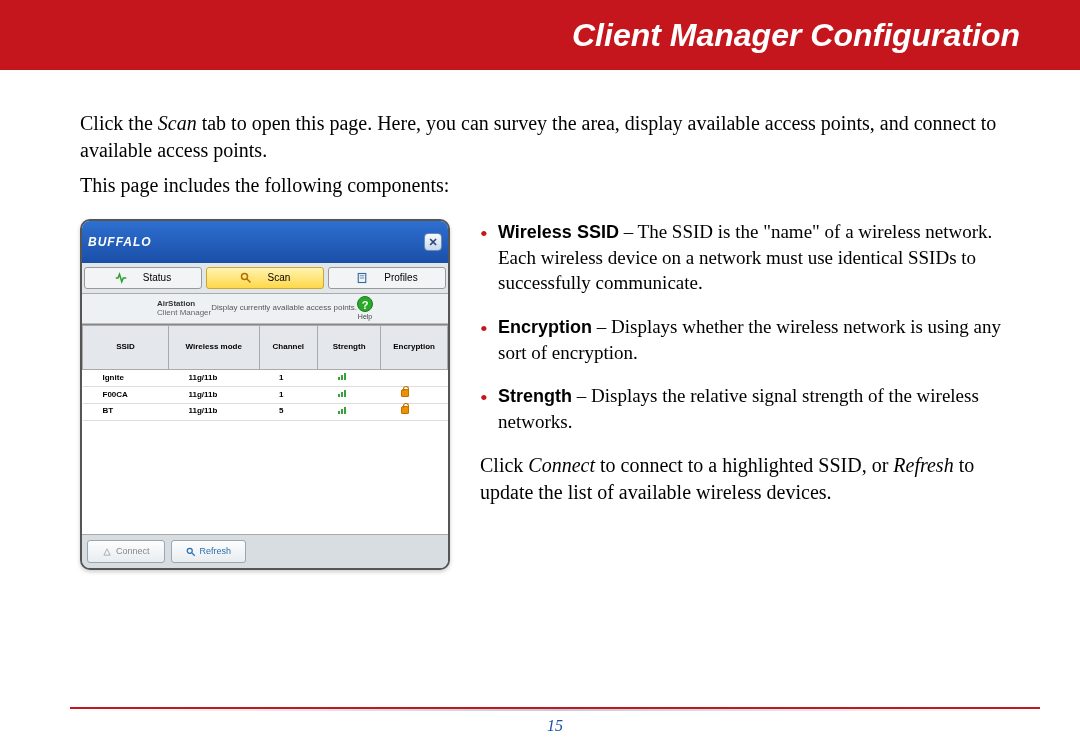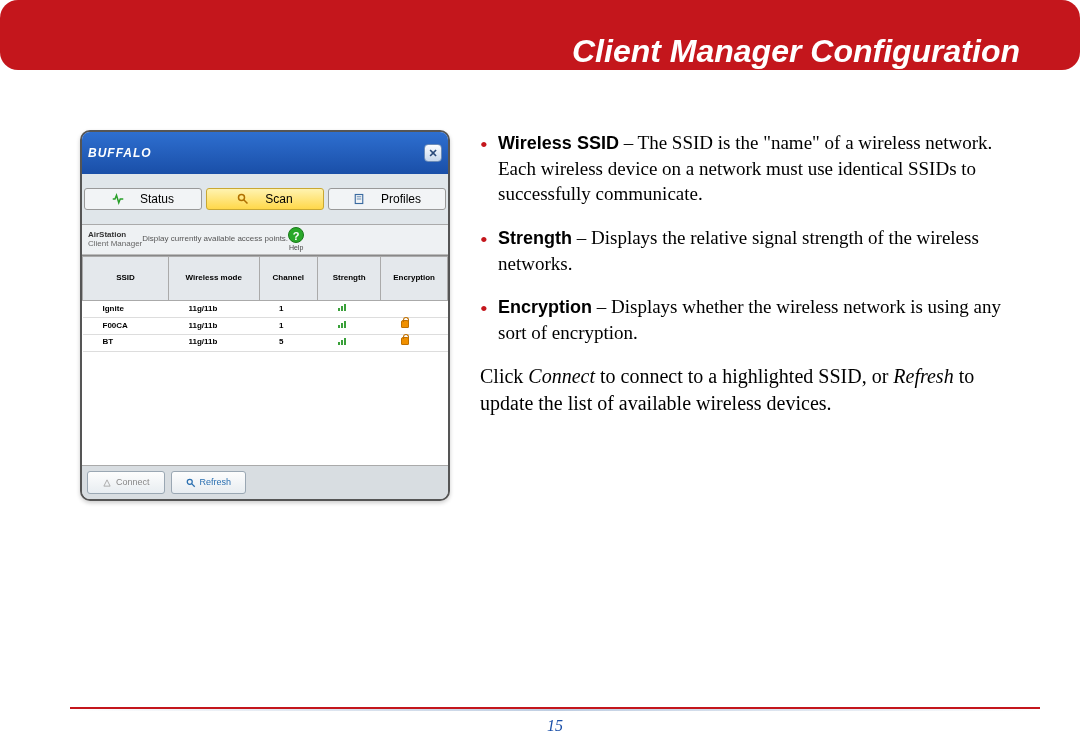--- a/index.html
+++ b/index.html
@@ -9,24 +9,23 @@
     background: #ffffff;
     font-family: Georgia, 'Times New Roman', serif;
     position: relative;
     overflow: hidden;
   }
   .header-band {
     background: #c4161c;
     height: 70px;
     width: 100%;
     display: flex;
-    align-items: flex-end;
+    align-items: center;
     justify-content: flex-end;
     padding-right: 60px;
-    border-radius: 18px;
   }
   .header-title {
     color: #ffffff;
     font-family: 'Trebuchet MS', Arial, sans-serif;
     font-size: 32px;
     font-weight: bold;
     font-style: italic;
   }
   .content {
     padding: 40px 60px 0 80px;
@@ -82,39 +81,39 @@
   }
   .tabs-row {
     display: flex;
     background: #e0e6ea;
     border-bottom: 1px solid #aaa;
   }
   .tab {
     flex: 1;
     height: 22px;
     border: 1px solid #999;
-    margin: 14px 2px;
+    margin: 4px 2px;
     display: flex;
     align-items: center;
     justify-content: center;
     gap: 16px;
-    font-size: 12px;
+    font-size: 10px;
     font-family: Arial, sans-serif;
     border-radius: 3px;
     background: #f2f4f6;
   }
   .tab.active {
     background: linear-gradient(#fff3b0, #ffd84a);
     border-color: #c9a833;
   }
   .tab-icon { width: 12px; height: 12px; }
   .subheader {
     display: flex;
     align-items: center;
-    justify-content: flex-start;
+    justify-content: center;
     padding: 2px 6px;
     background: #eef1f3;
     border-bottom: 1px solid #bbb;
     font-size: 8px;
     font-family: Arial, sans-serif;
   }
   .sub-left { line-height: 1.1; }
   .sub-left .l1 { font-weight: bold; color: #333; }
   .sub-left .l2 { color: #666; }
   .sub-center { color: #555; }
@@ -241,20 +240,26 @@
   }
 </style>
 </head>
 <body>
 
 <div class="header-band">
   <div class="header-title">Client Manager Configuration</div>
 </div>
 
 <div class="content">
+  <div class="intro">
+    <p>
+      <span>Click the </span><span class="em">Scan</span><span> tab to open this page. Here, you can survey the area, display available access points, and connect to available access points.</span>
+    </p>
+    <p>This page includes the following components:</p>
+  </div>
 
   <div class="main-row">
     <div class="screenshot">
       <div class="window">
         <div class="titlebar">
           <span class="brand">BUFFALO</span>
           <span class="close-btn">✕</span>
         </div>
         <div class="tabs-row">
           <div class="tab">
@@ -352,22 +357,22 @@
               </svg>
             <span>Refresh</span>
           </div>
         </div>
       </div>
     </div>
 
     <div class="bullets">
       <ul>
         <li><span class="term">Wireless SSID</span><span> – The SSID is the "name" of a wireless network. Each wireless device on a network must use identical SSIDs to successfully communicate.</span></li>
+        <li><span class="term">Encryption</span><span> – Displays whether the wireless network is using any sort of encryption.</span></li>
         <li><span class="term">Strength</span><span> – Displays the relative signal strength of the wireless networks.</span></li>
-        <li><span class="term">Encryption</span><span> – Displays whether the wireless network is using any sort of encryption.</span></li>
       </ul>
       <p class="closing">
         <span>Click </span><span class="em">Connect</span><span> to connect to a highlighted SSID, or </span><span class="em">Refresh</span><span> to update the list of available wireless devices.</span>
       </p>
     </div>
   </div>
 </div>
 
 <div class="footer">
   <div class="footer-line"></div>

